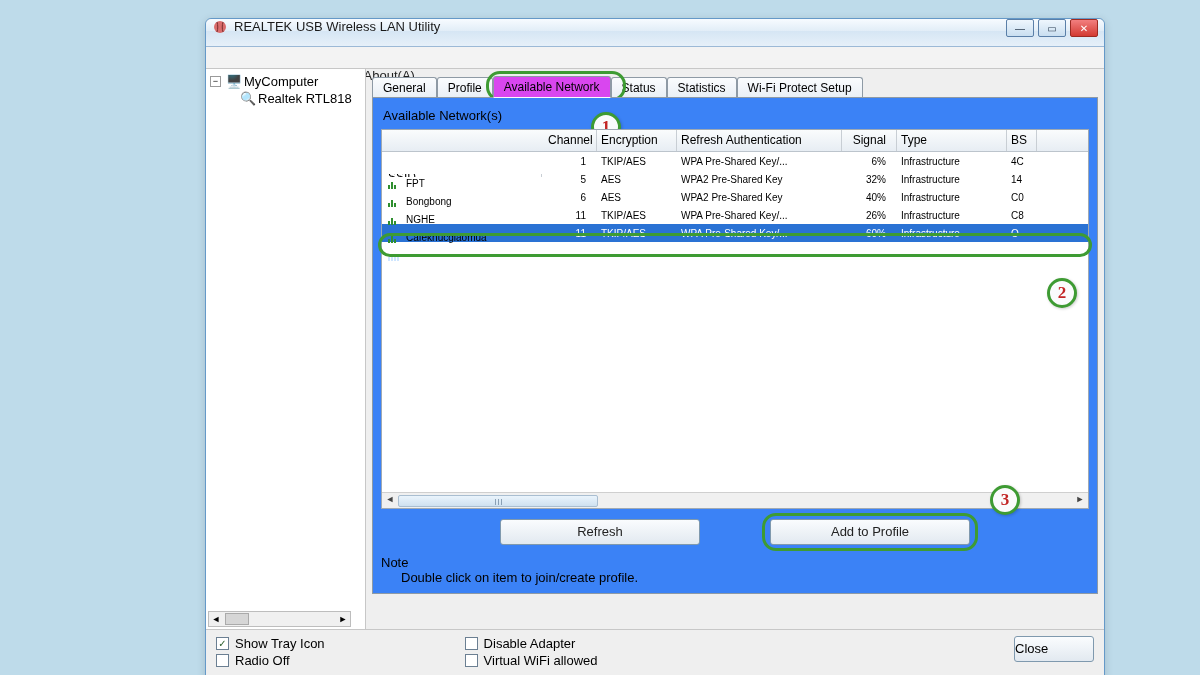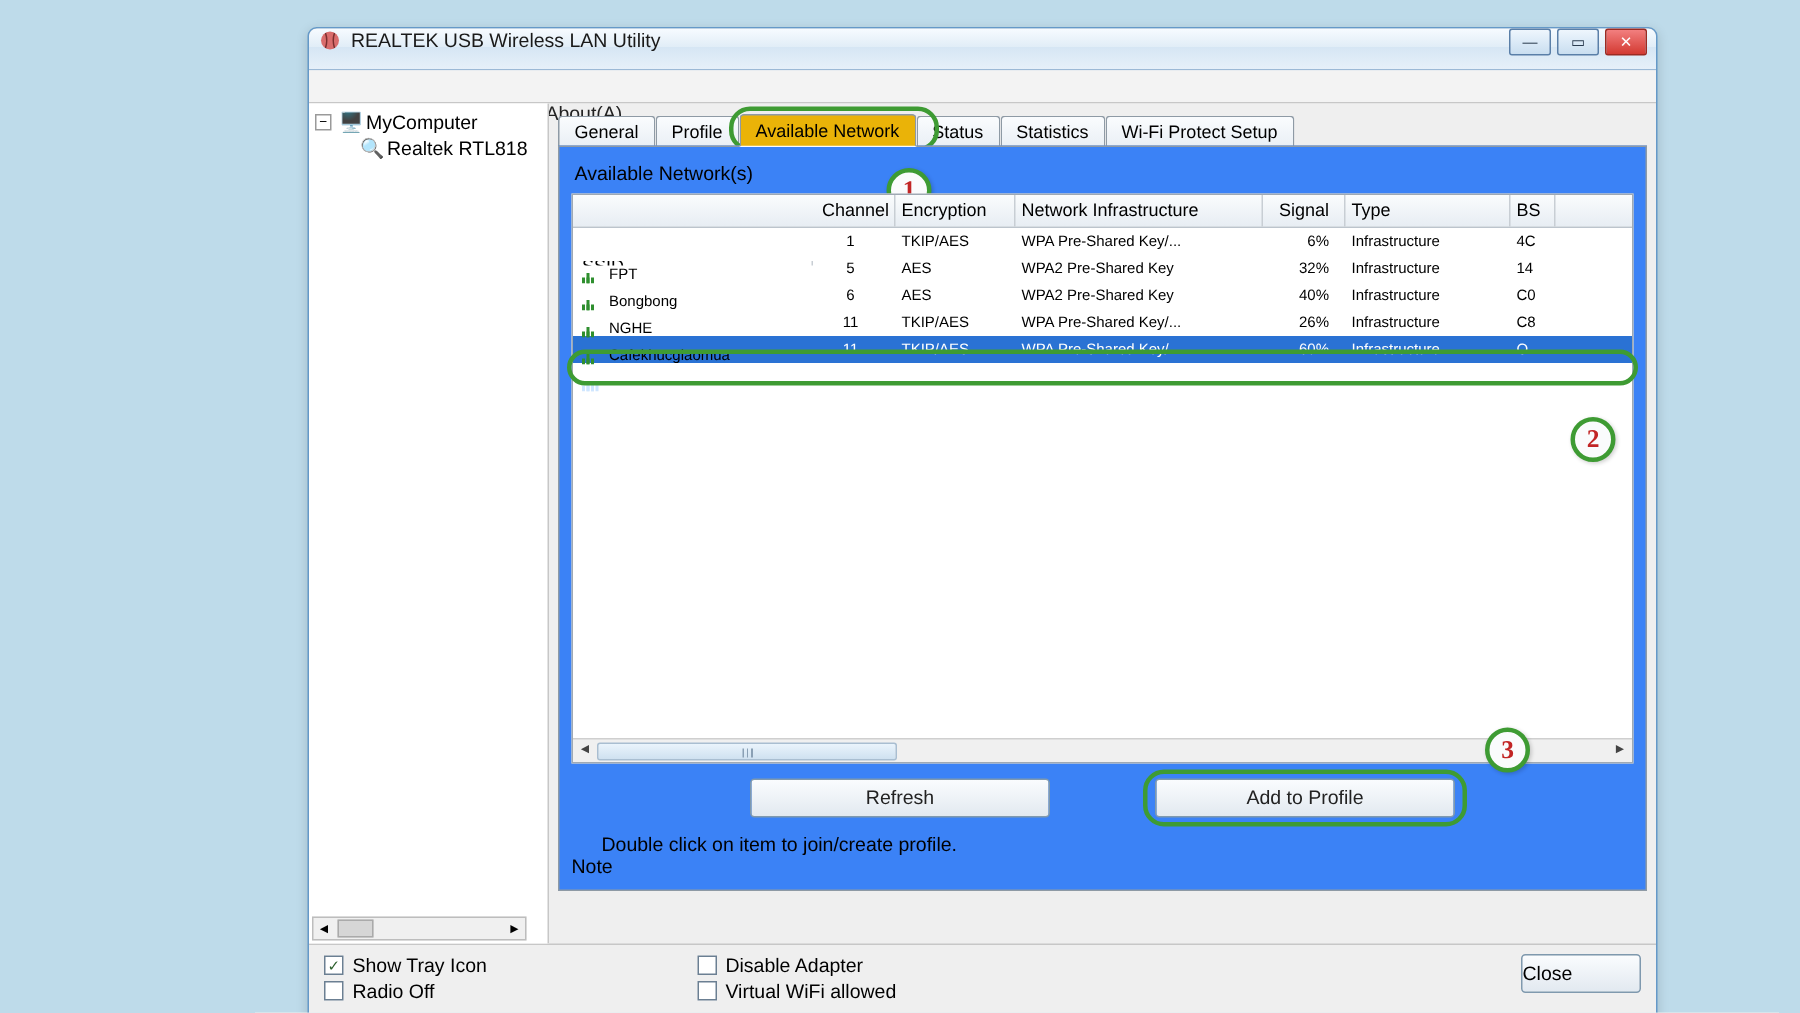--- a/index.html
+++ b/index.html
@@ -65,38 +65,38 @@
     border:1px solid #bdbdbd; background:#f0f0f0; display:flex; align-items:center;}
   .tree-hscroll .arrow{ width:14px; text-align:center; font-size:9px;}
   .tree-hscroll .thumb{ width:24px; height:12px; background:#d6d6d6; margin-left:2px; border:1px solid #aaa;}
   .main { flex:1; padding:6px 6px 0 6px; position:relative; }
   .tabrow { display:flex; margin-bottom:0; position:relative; }
   .tab {
     border:1px solid #8e9aa5; border-bottom:none; border-radius:3px 3px 0 0;
     padding:3px 10px; background:#f5f7f9; margin-right:0; font-size:12px;
     position:relative; top:1px; background:linear-gradient(#fafcfe,#e9eff5);
   }
-  .tab.active{ background:#eab308; z-index:2; border-bottom:1px solid #fafbfc; }
+  .tab.active{ background:#d946ef; z-index:2; border-bottom:1px solid #fafbfc; }
   .tabpane {
     border:1px solid #8e9aa5; background:#3b82f6; padding:8px;
     position:relative;
   }
   .pane-title{ margin:2px 0 6px 2px; display:block; }
   .grid-wrap{ border:1px solid #9fa9b3; background:#fff; height:380px; position:relative; }
   .grid-header{ display:flex; background:linear-gradient(#fafcfd,#e7edf3);
     border-bottom:1px solid #bcc4cc; height:22px; }
   .gh{ border-right:1px solid #c8ced4; padding:3px 6px 0 6px; font-size:12px;
     overflow:hidden; white-space:nowrap; }
   .gr{ display:flex; height:18px; align-items:center; font-size:10px;
     border-bottom:0; }
   .gc{ padding:0 6px; overflow:hidden; white-space:nowrap; text-overflow:clip;
     border-right:1px solid transparent; }
   .gr.sel{ background:#2a72d4; color:#fff; }
   .c-ssid{ width:160px; display:flex; align-items:center; gap:2px;margin-top:44px;}
-  .c-chan{ width:55px; text-align:center; padding-right:10px;}
+  .c-chan{ width:55px; text-align:right; padding-right:10px;}
   .c-enc { width:80px; padding-left:4px;}
   .c-auth{ width:165px; padding-left:4px;}
   .c-sig { width:55px; text-align:right; padding-right:10px;}
   .c-type{ width:110px; padding-left:4px;}
   .c-bss { width:30px; padding-left:4px;}
   .sig-ico{
     display:inline-block; width:14px; height:12px; position:relative; margin-right:2px;
   }
   .sig-ico::before{
     content:""; position:absolute; left:0; bottom:0; width:2px; height:4px; background:#2f8f2f;
@@ -211,21 +211,21 @@
 
         <div class="tabpane">
           <span class="pane-title">Available Network(s)</span>
           <div class="badge" style="left:218px; top:14px;">1</div>
 
           <div class="grid-wrap" style="position:relative;">
             <div class="grid-header">
               <div class="gh c-ssid">SSID</div>
               <div class="gh c-chan">Channel</div>
               <div class="gh c-enc">Encryption</div>
-              <div class="gh c-auth">Network Infrastructure</div>
+              <div class="gh c-auth">Refresh Authentication</div>
               <div class="gh c-sig">Signal</div>
               <div class="gh c-type">Type</div>
               <div class="gh c-bss">BS</div>
             </div>
 
             <div class="gr">
               <div class="gc c-ssid">
                   <span class="sig-ico"></span>
                   <span>FPT</span>
                 </div>
@@ -303,22 +303,22 @@
           <div class="btn-row" style="position:relative;">
             <div class="btn">Refresh</div>
             <div style="position:relative;">
               <div class="btn">Add to Profile</div>
               <div class="hl-btn"></div>
               <div class="badge" style="right:-50px; top:-34px;">3</div>
             </div>
           </div>
 
           <div class="note-block">
+            <div>Note</div>
             <div style="padding-left:20px;">Double click on item to join/create profile.</div>
-            <div>Note</div>
           </div>
         </div>
       </div>
     </div>
 
     <div class="bottom-bar">
       <div class="chk-col">
         <label class="chk">
           <span class="chk-box">✓</span>
           <span>Show Tray Icon</span>

